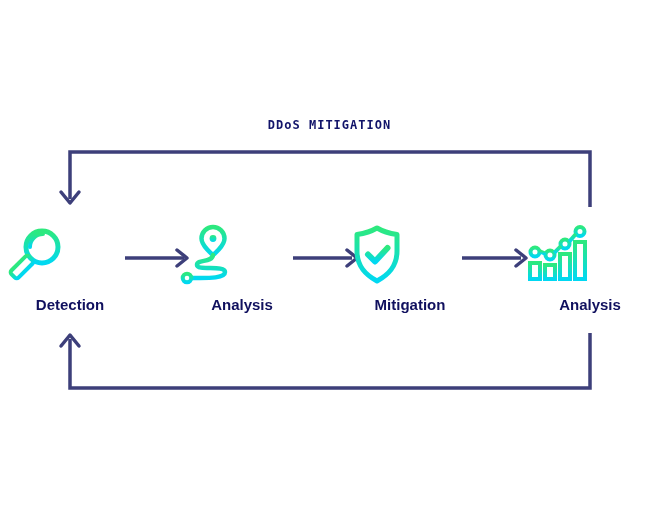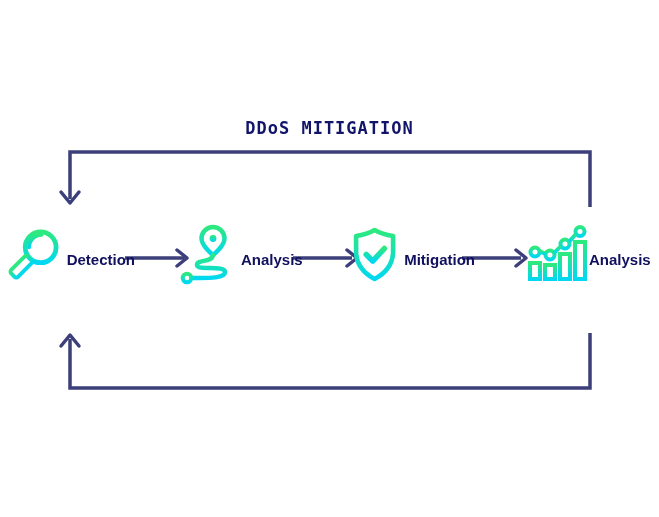--- a/index.html
+++ b/index.html
@@ -12,31 +12,30 @@
   }
   .connectors{
     position:absolute;left:0;top:0;width:659px;height:517px;
   }
   .title{
     position:absolute;
     left:0;top:118px;width:659px;
     text-align:center;
     font-family:"DejaVu Sans Mono", monospace;
     font-weight:bold;
-    font-size:17px;
+    font-size:12px;
     letter-spacing:1px;
     color:#12146a;
   }
   .stage{
     position:absolute;
     top:223px;
     width:130px;
     display:flex;
-    flex-direction:row;
-    align-items:center;
+    flex-direction:column;
   }
   .stage .icon{width:64px;height:64px;}
   .stage .label{
     margin-top:9px;
     font-size:15px;
     font-weight:bold;
     color:#10105e;
     text-align:center;
   }
   .stage-detection{left:5px;}

